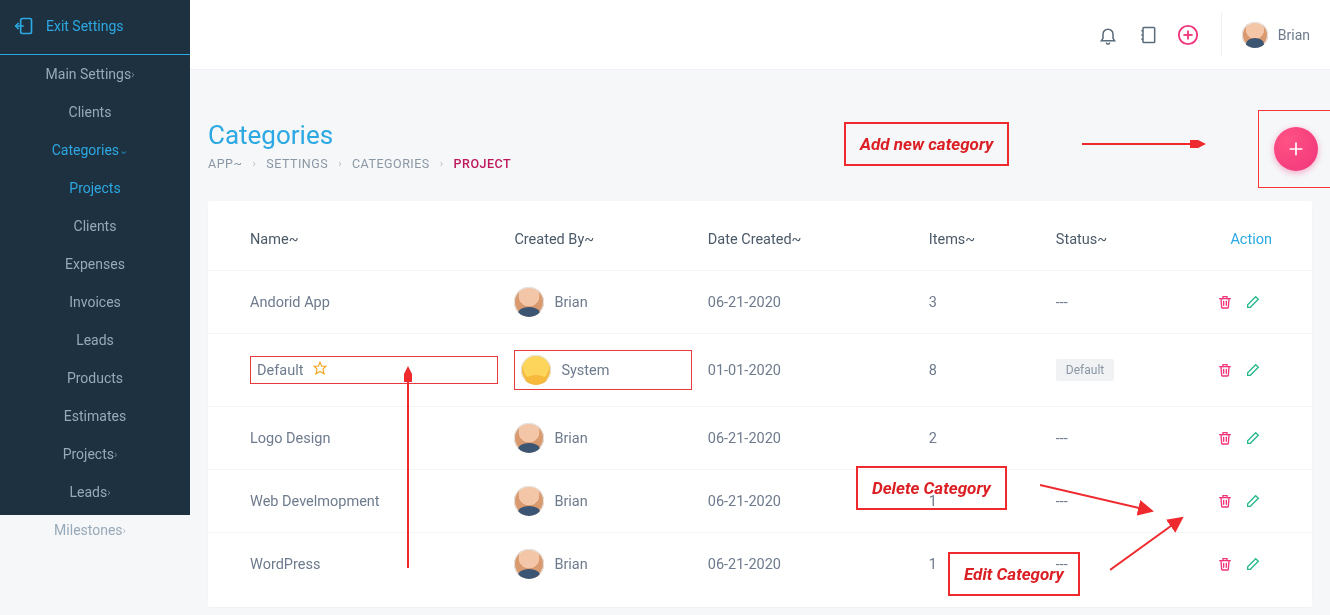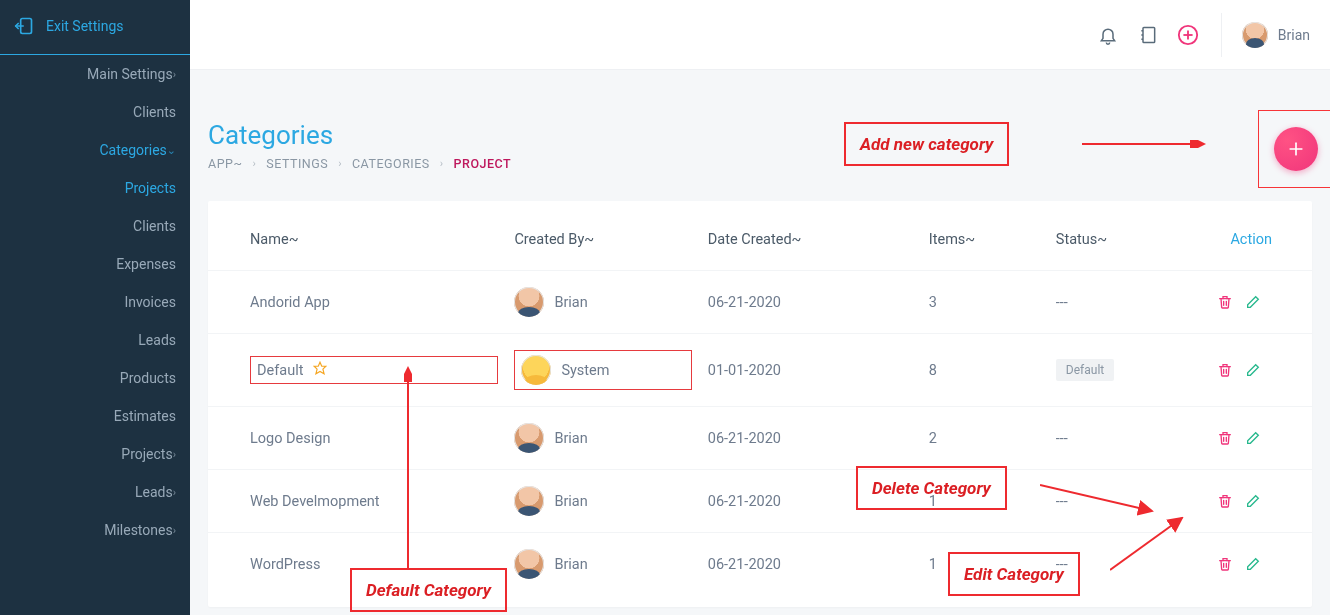--- a/index.html
+++ b/index.html
@@ -10,39 +10,39 @@
     width: 1330px;
     height: 615px;
     overflow: hidden;
     display: flex;
   }
 
   
   .sidebar {
     width: 190px;
     background: #1d3141;
-    height: 615px;
+    height: 515px;
     color: #98a9b8;
     flex-shrink: 0;
     font-size: 14px;
   }
   .exit-row {
     display: flex;
     align-items: center;
     gap: 12px;
     padding: 16px 12px 18px 14px;
     color: #2ca8e2;
     border-bottom: 1px solid #2ca8e2;
     cursor: pointer;
   }
   .exit-icon svg { display:block; }
   .nav-item {
     display: flex;
     align-items: center;
-    justify-content: flex-end;
+    justify-content: center;
     padding: 11px 14px 11px 4px;
     cursor: pointer;
     color: #98a9b8;
   }
   .nav-item.active { color: #2ca8e2; }
   .nav-sub .nav-item { padding-left: 14px; }
   .nav-chevron { font-size: 11px; opacity: .7; }
   .nav-sub { }
 
   
@@ -255,21 +255,20 @@
     <div class="callout" style="top:26px; left:654px;">Add new category</div>
     <svg style="position:absolute; top:44px; left:892px;" width="130" height="8">
         <defs>
           <marker id="ar" markerWidth="8" markerHeight="8" refX="7" refY="4" orient="auto">
             <path d="M0,0 L8,4 L0,8 z" fill="#ee2a2f"></path>
           </marker>
         </defs>
         <line x1="0" y1="4" x2="122" y2="4" stroke="#ee2a2f" stroke-width="2" marker-end="url(#ar)"></line>
       </svg>
 
-    <div class="callout" style="top:472px; left:160px;">Default Category</div>
     <svg style="position:absolute; top:266px; left:214px;" width="8" height="206">
         <line x1="4" y1="206" x2="4" y2="6" stroke="#ee2a2f" stroke-width="2" marker-end="url(#ar)"></line>
       </svg>
 
     <div class="callout" style="top:370px; left:666px;">Delete Category</div>
     <svg style="position:absolute; top:385px; left:850px;" width="115" height="36">
         <line x1="0" y1="4" x2="112" y2="30" stroke="#ee2a2f" stroke-width="2" marker-end="url(#ar)"></line>
       </svg>
 
     <div class="callout" style="top:456px; left:758px;">Edit Category</div>

